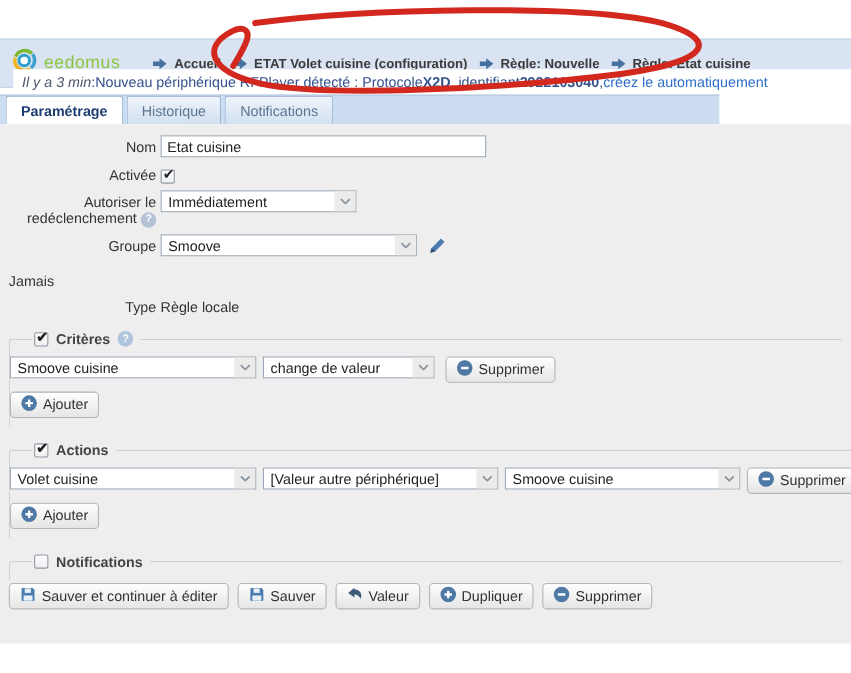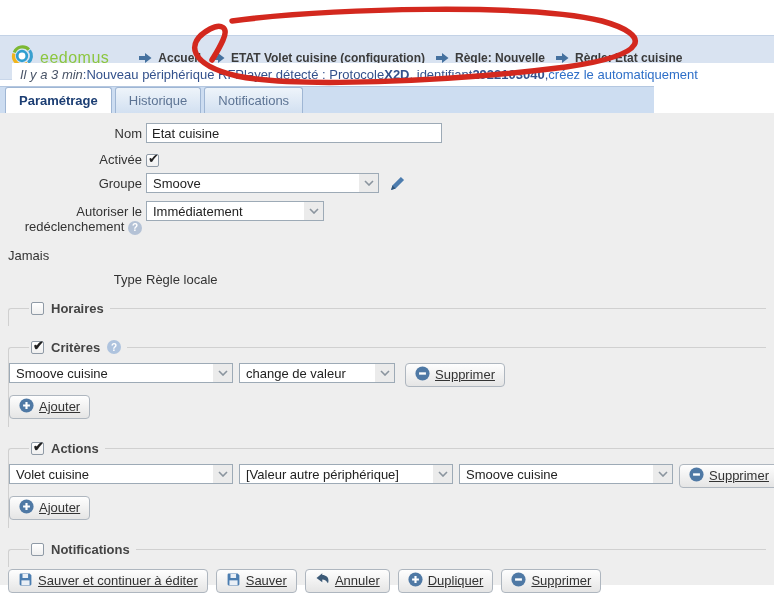--- a/index.html
+++ b/index.html
@@ -63,21 +63,21 @@
   fieldset { border:1px solid #d0d0d0; border-right:0; border-bottom:0;
     border-radius:3px 0 0 0; margin:14px 0 2px 0; padding:2px 0 8px 0; }
   legend { display:flex; align-items:center; gap:7px; font-weight:bold; color:#444;
     margin-left:20px; padding:0 6px 0 2px; font-size:13px; }
   .sec-row { display:flex; gap:6px; margin:6px 0 7px 0; align-items:flex-start; }
   .add-row { margin-top:8px; }
 
   .btn { display:inline-flex; align-items:center; gap:5px; height:24px;
     border:1px solid #aeb6bf; border-radius:4px; padding:0 9px;
     background:linear-gradient(#fefefe,#e5e5e5); font-size:13px; color:#333;
-    cursor:pointer; white-space:nowrap;text-decoration:underline; }
+    cursor:pointer; white-space:nowrap; }
   .footer-row { display:flex; gap:8px; }
 
   .annotation { position:absolute; top:0; left:0; z-index:10; pointer-events:none; }
 </style>
 </head>
 <body>
 
 <div class="page">
 
   <div class="topbar">
@@ -151,68 +151,62 @@
       <div class="flabel">Nom</div>
       <input class="text-input" type="text" value="Etat cuisine" style="">
     </div>
 
     <div class="frow">
       <div class="flabel">Activée</div>
       <div class="fvalue"><span class="cb checked"></span></div>
     </div>
 
     <div class="frow">
+      <div class="flabel">
+        <span>Autoriser le</span><br>
+        <span>redéclenchement</span>
+        <span class="help">?</span>
+      </div>
+      <div class="select" style="width:178px">
+        <span class="val">Immédiatement</span>
+        <span class="chev">
+            <svg width="10" height="6" viewBox="0 0 10 6">
+              <path d="M1 1 l4 4 4-4" fill="none" stroke="#8a949e" stroke-width="1.6"></path>
+            </svg>
+          </span>
+      </div>
+    </div>
+
+    <div class="frow">
       <div class="flabel">Groupe</div>
       <div class="select" style="width:233px">
         <span class="val">Smoove</span>
         <span class="chev">
             <svg width="10" height="6" viewBox="0 0 10 6">
               <path d="M1 1 l4 4 4-4" fill="none" stroke="#8a949e" stroke-width="1.6"></path>
             </svg>
           </span>
       </div>
       <span style="margin-left:10px; padding-top:2px">
         <svg width="17" height="17" viewBox="0 0 16 16">
             <path d="M2 14 l1.2-4.2 8-8 3 3-8 8 z" fill="#4c7cae"></path>
             <path d="M2 14 l1.2-4.2 3 3 z" fill="#2f5479"></path>
           </svg>
       </span>
     </div>
 
-    <div class="frow">
-      <div class="flabel">
-        <span>Autoriser le</span><br>
-        <span>redéclenchement</span>
-        <span class="help">?</span>
-      </div>
-      <div class="select" style="width:178px">
-        <span class="val">Immédiatement</span>
-        <span class="chev">
-            <svg width="10" height="6" viewBox="0 0 10 6">
-              <path d="M1 1 l4 4 4-4" fill="none" stroke="#8a949e" stroke-width="1.6"></path>
-            </svg>
-          </span>
-      </div>
-    </div>
-
     <div class="frow" style="margin-top:10px">
       <div class="fvalue">Jamais</div>
     </div>
 
     <div class="frow">
       <div class="flabel">Type</div>
       <div class="fvalue">Règle locale</div>
     </div>
 
-    <fieldset>
-      <legend>
-        <span class="cb"></span>
-        <span>Horaires</span>
-      </legend>
-    </fieldset>
 
     <fieldset>
       <legend>
         <span class="cb checked"></span>
         <span>Critères</span>
         <span class="help" style="background:#aec3de">?</span>
       </legend>
       <div class="sec-row">
         <div class="select" style="width:224px">
           <span class="val">Smoove cuisine</span>
@@ -319,21 +313,21 @@
               <path d="M1.5 2.5 a1 1 0 0 1 1-1 h8.4 l1.6 1.6 v8.4 a1 1 0 0 1 -1 1 h-9 a1 1 0 0 1 -1 -1 z" fill="#4b7db0"></path>
               <rect x="4.2" y="1.8" width="5.2" height="3.8" fill="#e9eff6"></rect>
               <rect x="3.2" y="7.8" width="7.6" height="4.4" fill="#e9eff6"></rect>
             </svg></span>
         <span>Sauver</span>
       </button>
       <button class="btn">
         <span><svg width="15" height="15" viewBox="0 0 14 14">
               <path d="M6.8 1.2 L1.4 5.6 6.8 9.6 V7 c2.3.1 4.2 1.4 5.2 3.6 .4-.8.6-1.6.6-2.5 0-3.2-2.4-5.3-5.8-5.3 z" fill="#3d5b78"></path>
             </svg></span>
-        <span>Annuler</span>
+        <span>Valeur</span>
       </button>
       <button class="btn">
         <span><svg width="15" height="15" viewBox="0 0 14 14">
               <circle cx="7" cy="7" r="6.6" fill="#4f79a5"></circle>
               <path d="M7 3.8 v6.4 M3.8 7 h6.4" stroke="#fff" stroke-width="2"></path>
             </svg></span>
         <span>Dupliquer</span>
       </button>
       <button class="btn">
         <span><svg width="15" height="15" viewBox="0 0 14 14">

